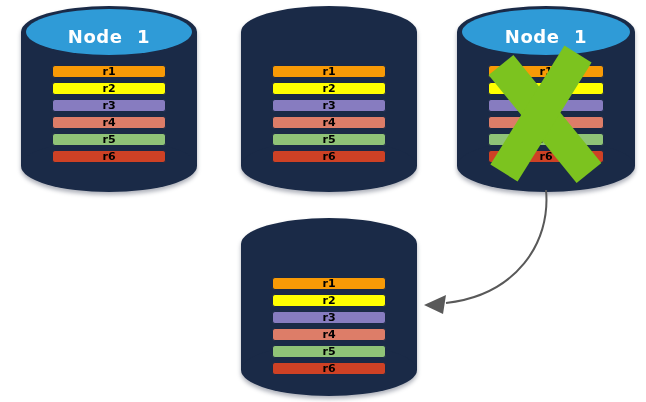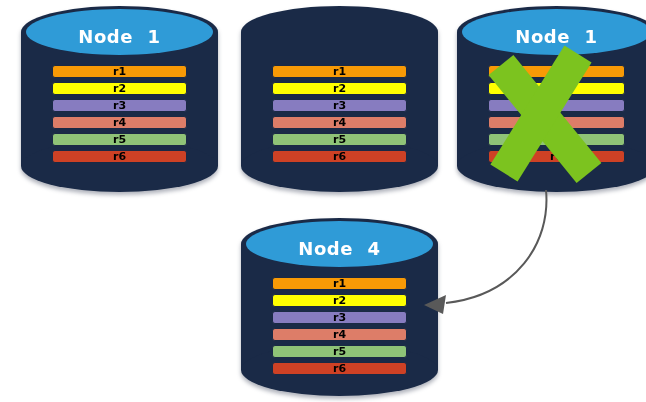--- a/index.html
+++ b/index.html
@@ -1,20 +1,20 @@
 <!DOCTYPE html>
 <html style="--background: #FFFFFF; --cylinder-body: #1A2A47; --cylinder-top: #2F9BD7; --node-label-color: #FFFFFF; --bar-border: #1A2944; --bar-label-color: #000000; --cross-color: #7CC31F; --arrow-color: #595959;"><head>
 <meta charset="utf-8">
 <style>
   html,body{margin:0;padding:0;background:#fff;}
   .stage{
     position:relative;width:646px;height:402px;background:#FFFFFF;
     font-family:"DejaVu Sans","Liberation Sans",sans-serif;overflow:hidden;
   }
-  .cyl{position:absolute;filter:drop-shadow(0 3px 2px rgba(25,35,60,.35));padding-left:21px;}
+  .cyl{position:absolute;filter:drop-shadow(0 3px 2px rgba(25,35,60,.35));}
   .cyl-rim,.cyl-bottom{
     position:absolute;left:0;right:0;height:52px;
     background:var(--cylinder-body,#1A2A47);border-radius:50%;
   }
   .cyl-rim{top:0;}
   .cyl-bottom{bottom:0;}
   .cyl-mid{position:absolute;left:0;right:0;top:26px;bottom:26px;background:var(--cylinder-body,#1A2A47);}
   .cyl-cap{
     position:absolute;left:5px;right:5px;top:3px;height:46px;
     background:var(--cylinder-top,#2F9BD7);border-radius:50%;
@@ -123,23 +123,20 @@
     <svg class="overlay" width="178" height="186" viewBox="0 0 178 186" style="filter:none;">
       <line x1="44" y1="59" x2="132" y2="167" stroke="var(--cross-color,#7CC31F)" stroke-width="32"></line>
       <line x1="121" y1="48" x2="47" y2="167" stroke="var(--cross-color,#7CC31F)" stroke-width="32"></line>
     </svg>
   </div>
 
   <div class="cyl" style="left:241px;top:218px;width:176px;height:178px;">
     <div class="cyl-rim"></div>
     <div class="cyl-mid"></div>
     <div class="cyl-bottom"></div>
-    <div class="cyl-cap">
-      <span class="node-label">Node 4</span>
-    </div>
     <div class="bars">
       <div class="bar" style="background: rgb(248, 154, 6);">
           <span>r1</span>
         </div>
       <div class="bar" style="background: rgb(255, 255, 0);">
           <span>r2</span>
         </div>
       <div class="bar" style="background: rgb(135, 124, 192);">
           <span>r3</span>
         </div>

